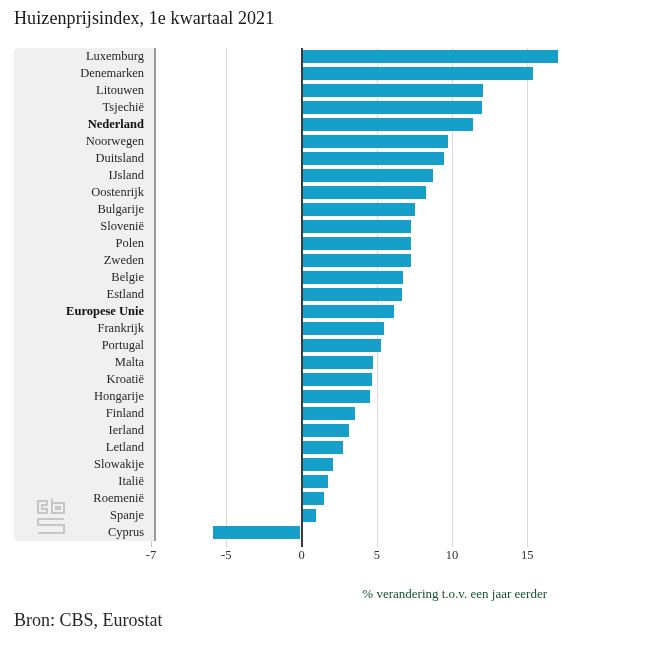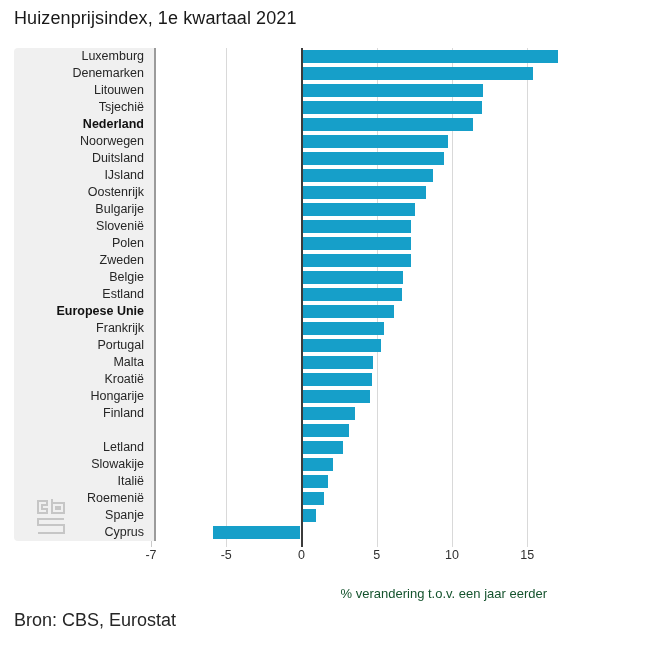--- a/index.html
+++ b/index.html
@@ -1,18 +1,18 @@
 <!DOCTYPE html>
 <html><head>
 <meta charset="utf-8">
 <style>
   html,body{margin:0;padding:0;background:#fff;}
   #canvas{
     position:relative;width:565px;height:649px;background:#ffffff;overflow:hidden;
-    font-family:Liberation Sans, sans-serif;
+    font-family:Liberation Serif, serif;
   }
   .chart-title{
     position:absolute;left:14px;top:8px;font-size:18px;color:#191919;letter-spacing:.1px;
   }
   .cat-panel{
     position:absolute;left:14px;top:48px;width:140px;height:493px;
     background:#f0f0f0;border-right:2px solid #9b9b9b;border-radius:4px 0 0 4px;
   }
   .cat-label{
     position:absolute;right:10px;height:17px;line-height:17px;width:120px;
@@ -68,20 +68,21 @@
       <div class="cat-label" style="top: 204px;">Zweden</div>
       <div class="cat-label" style="top: 221px;">Belgie</div>
       <div class="cat-label" style="top: 238px;">Estland</div>
       <div class="cat-label bold" style="top: 255px;">Europese Unie</div>
       <div class="cat-label" style="top: 272px;">Frankrijk</div>
       <div class="cat-label" style="top: 289px;">Portugal</div>
       <div class="cat-label" style="top: 306px;">Malta</div>
       <div class="cat-label" style="top: 323px;">Kroatië</div>
       <div class="cat-label" style="top: 340px;">Hongarije</div>
       <div class="cat-label" style="top: 357px;">Finland</div>
+      <div class="cat-label" style="top: 374px;">Ierland</div>
       <div class="cat-label" style="top: 391px;">Letland</div>
       <div class="cat-label" style="top: 408px;">Slowakije</div>
       <div class="cat-label" style="top: 425px;">Italië</div>
       <div class="cat-label" style="top: 442px;">Roemenië</div>
       <div class="cat-label" style="top: 459px;">Spanje</div>
       <div class="cat-label" style="top: 476px;">Cyprus</div>
     </div>
 
   <div class="plot" id="plot">
       <div class="gridline" style="left: 70.25px; background: rgb(217, 217, 217);"></div>

